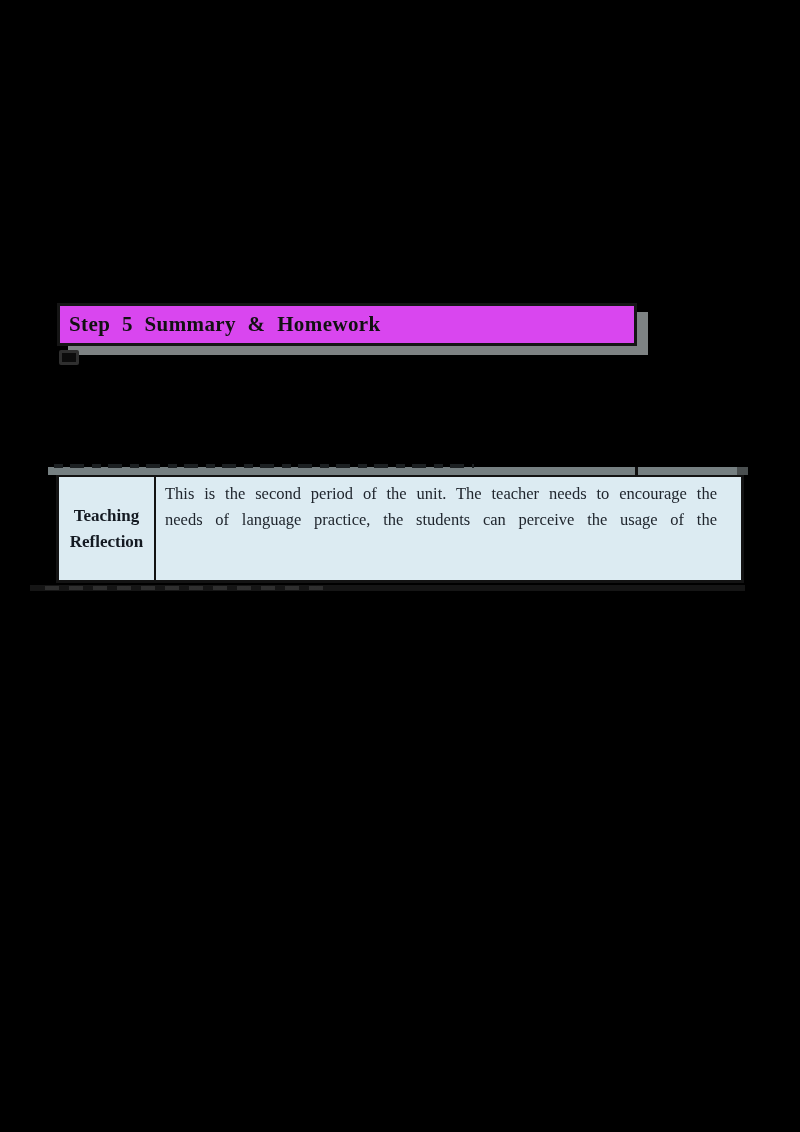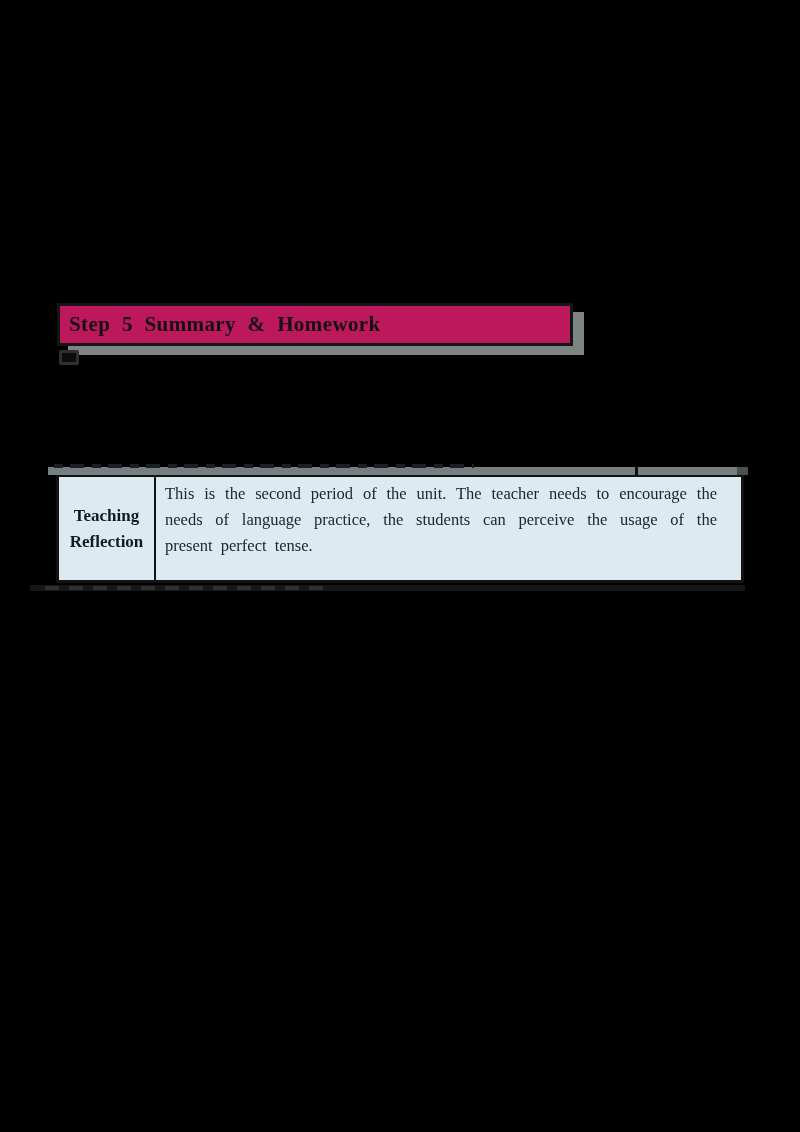--- a/index.html
+++ b/index.html
@@ -7,22 +7,22 @@
     position:relative;
     width:800px;height:1132px;
     background:#000;
     overflow:hidden;
     font-family:"Liberation Serif","DejaVu Serif",serif;
   }
 
   
   .banner{
     position:absolute;left:57px;top:303px;
-    width:516px;height:43px;box-sizing:border-box;
-    background:#be185d;
+    width:580px;height:43px;box-sizing:border-box;
+    background:#d946ef;
     border:3px solid #151515;
     box-shadow:11px 9px 0 #7e8384;
     display:flex;align-items:center;font-family:Liberation Serif, serif;
   }
   .banner-title{
     font-weight:bold;font-size:21px;color:#111;
     padding-left:9px;letter-spacing:.4px;word-spacing:6px;
     white-space:nowrap;
   }
   
@@ -100,21 +100,20 @@
   </div>
 
   <div class="rtable">
     <div class="label-cell">
       <div>Teaching</div>
       <div>Reflection</div>
     </div>
     <div class="body-cell">
       <div class="body-line">This is the second period of the unit. The teacher needs to encourage the</div>
       <div class="body-line">needs of language practice, the students can perceive the usage of the</div>
-      <div class="body-line last">present perfect tense.</div>
     </div>
   </div>
 
   <div class="below-shadow">
     <div class="marks"></div>
   </div>
 
 </div>
 
 </body></html>

